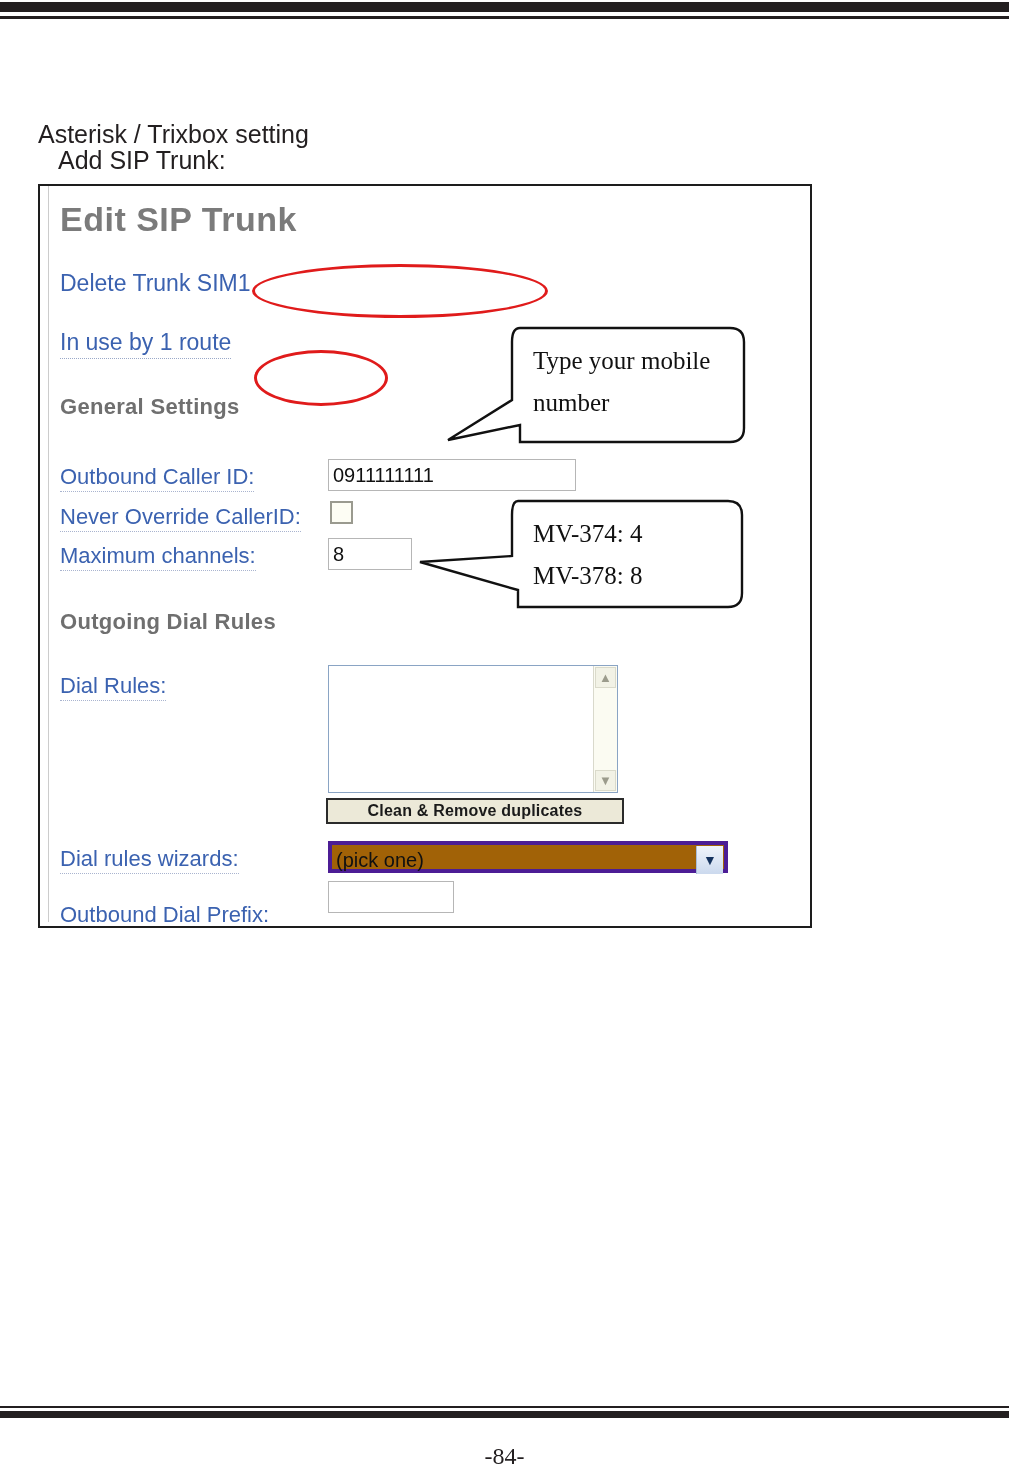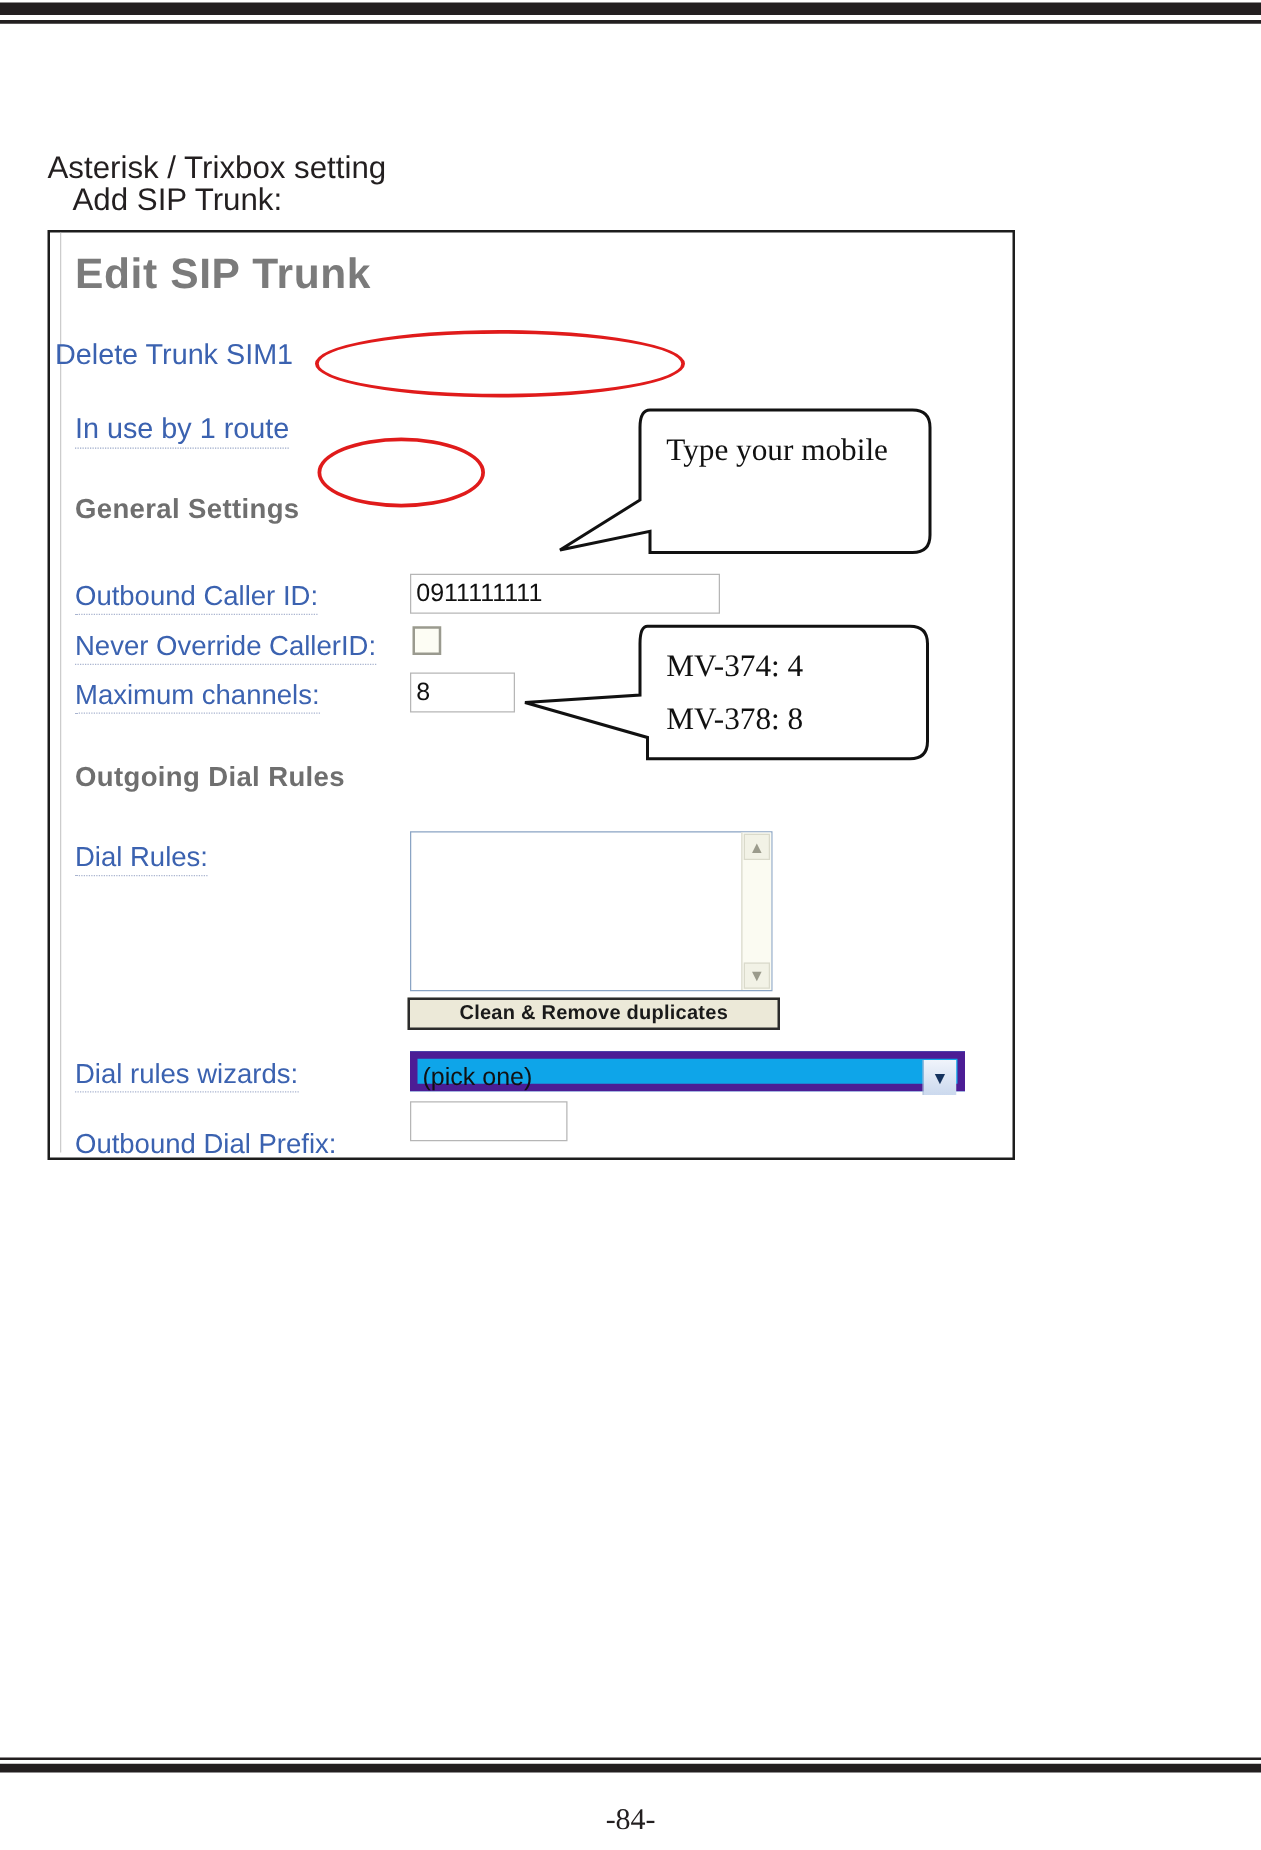--- a/index.html
+++ b/index.html
@@ -94,21 +94,21 @@
     color: #7b7b7b;
     letter-spacing: 0.5px;
     white-space: nowrap;
   }
   .link {
     position: absolute;
     font-size: 23px;
     color: #3b62b0;
     white-space: nowrap;
   }
-  .link-delete { left: 4px; top: 84px; }
+  .link-delete { left: 20px; top: 84px; }
   .link-inuse {
     left: 20px; top: 143px;
     border-bottom: 1px dotted #9aa8c8;
     padding-bottom: 2px;
   }
 
   .section-head {
     position: absolute;
     left: 20px;
     font-size: 22px;
@@ -213,24 +213,24 @@
     font-weight: bold;
     color: #1a1a1a;
     text-align: center;
     line-height: 22px;
     letter-spacing: 0.2px;
   }
 
   .select {
     position: absolute;
     left: 288px; top: 655px;
-    width: 444px; height: 32px;
-    box-sizing: border-box;
-    background: #0ea5e9;
-    border: 6px solid #4c1d95;
+    width: 400px; height: 32px;
+    box-sizing: border-box;
+    background: #a16207;
+    border: 4px solid #4c1d95;
     font-size: 20px;
     color: #111111;
     padding: 0 4px;
     line-height: 30px;
   }
   .select-arrow {
     position: absolute;
     right: 1px; top: 1px;
     width: 26px; height: 28px;
     background: linear-gradient(#f0f4fb, #cbd9ee);
@@ -352,20 +352,21 @@
            L 518 607
            L 518 590
            L 420 562
            L 512 556
            L 512 515
            Q 512 501 518 501 Z" fill="#ffffff" stroke="#111111" stroke-width="2.4"></path>
 </svg>
 
 <div class="callout-text callout1-text">
   <div>Type your mobile</div>
+  <div>number</div>
 </div>
 
 <div class="callout-text callout2-text">
   <div>MV-374: 4</div>
   <div>MV-378: 8</div>
 </div>
 
 <div class="page-rule-bot-thin"></div>
 <div class="page-rule-bot-thick"></div>
 <div class="page-number">-84-</div>

